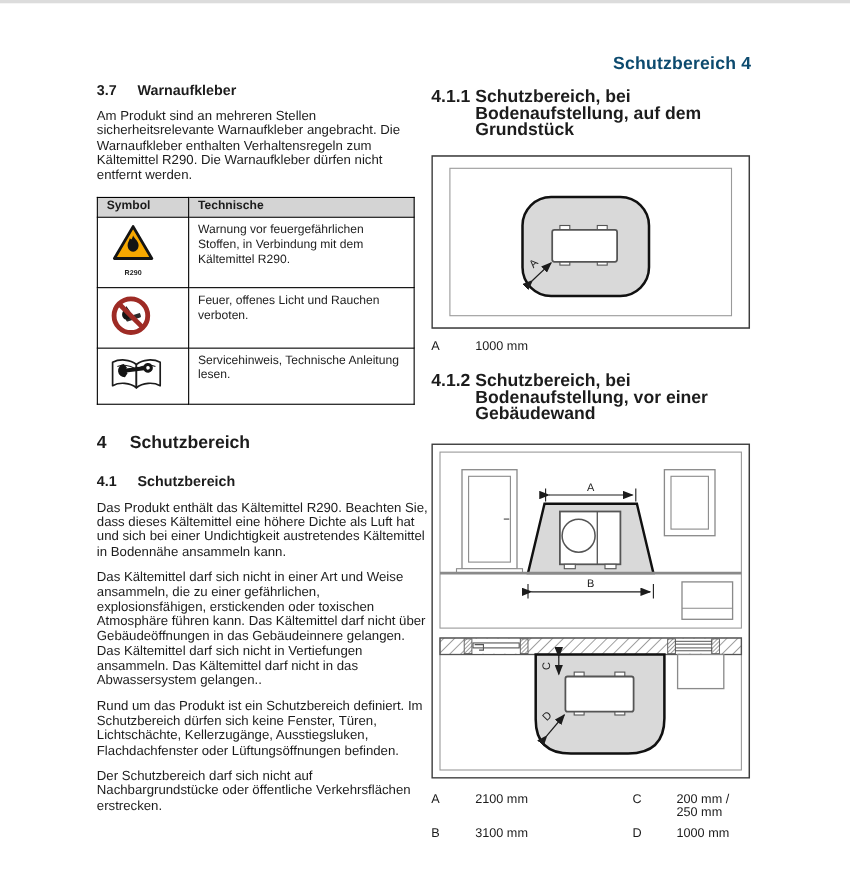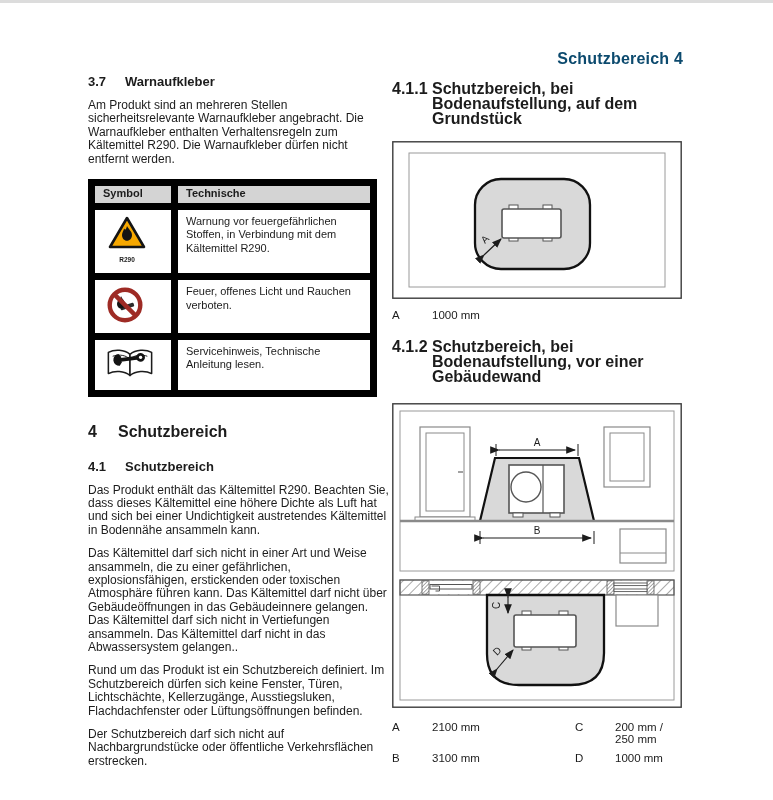--- a/index.html
+++ b/index.html
@@ -29,21 +29,21 @@
 
   p.body {
     font-size:12px; line-height:13.4px; margin:10px 0 0;
     text-align:left; hyphens:auto; -webkit-hyphens:auto;
   }
 
   table.warn {
     border-collapse:collapse; width:289px; margin:13px 0 0;
     font-size:11px; line-height:13.5px;
   }
-  table.warn th, table.warn td { border:7px solid #000000; vertical-align:top; }
+  table.warn th, table.warn td { border:1px solid #000000; vertical-align:top; }
   table.warn th {
     background:#d4d4d4; font-weight:bold; text-align:left;
     padding:1px 8px 2px; font-size:11px;
   }
   table.warn td.sym { width:83px; padding:5px 6px 4px 10px; }
   table.warn td.mean { padding:5px 8px 18px; }
   .icon-wrap { width:44px; text-align:center; }
   .icon-badge { font-size:6.5px; font-weight:bold; color:#222; text-align:center; margin-top:-1px; }
 
   .diagram { display:block; margin:0; }

